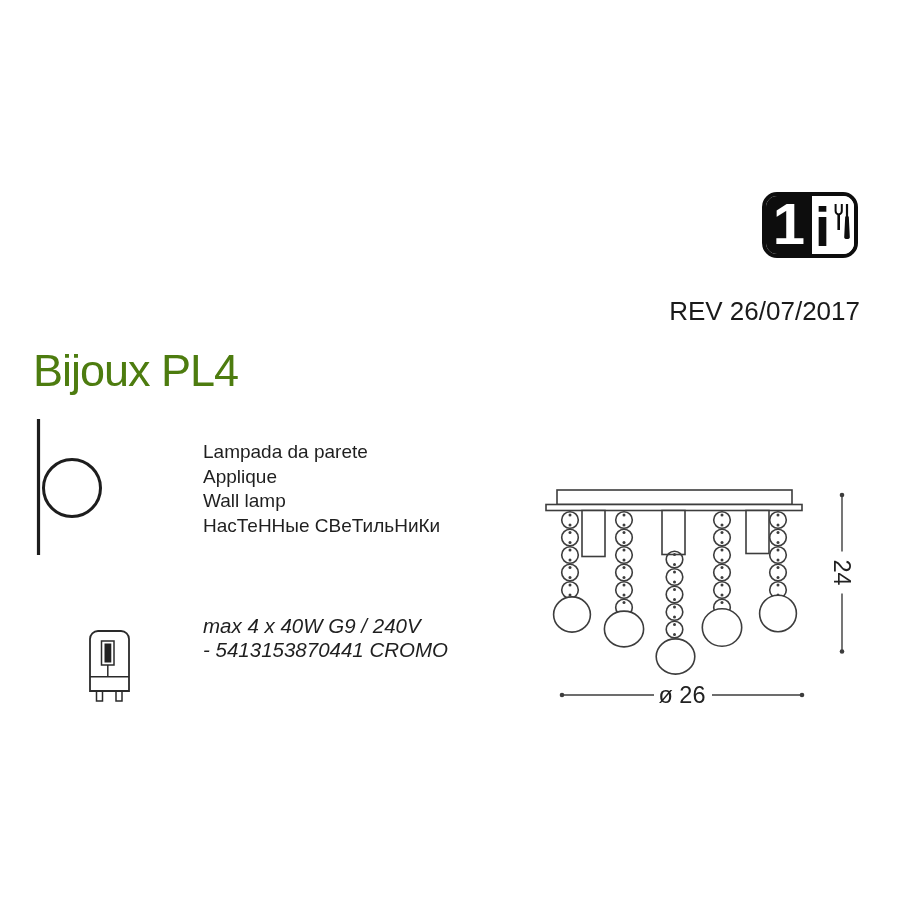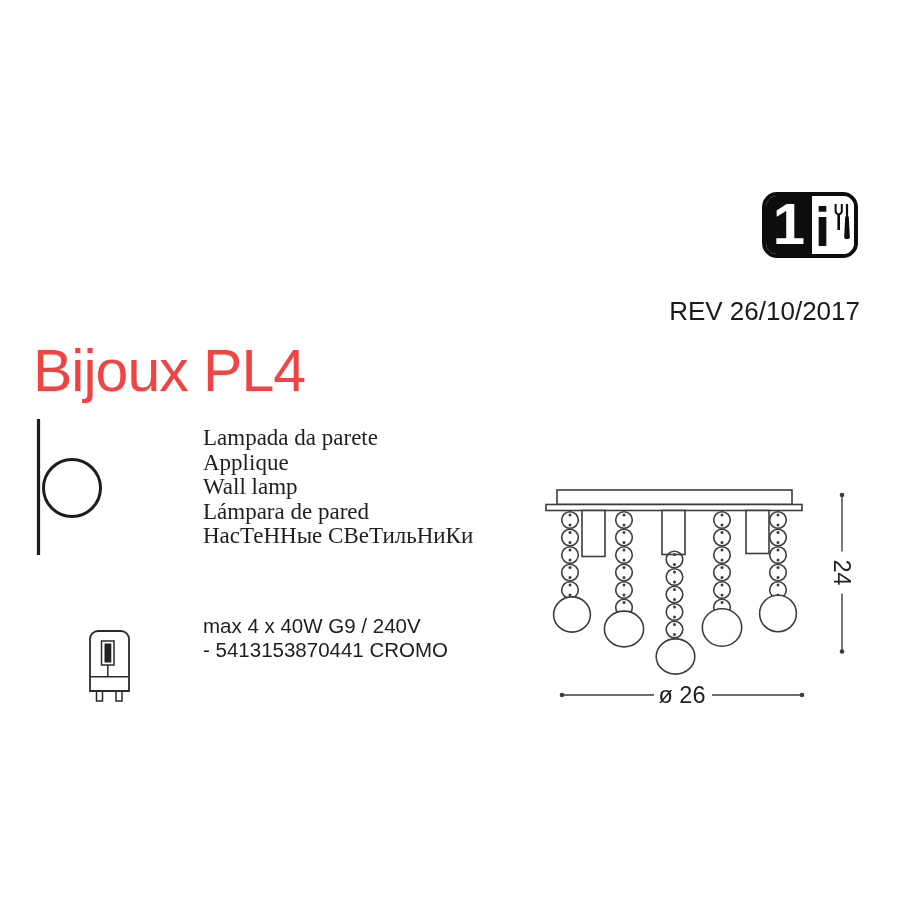--- a/index.html
+++ b/index.html
@@ -29,32 +29,32 @@
     font-size:56px;font-weight:bold;line-height:1;color:#0d0d0d;
     transform:translateY(2px);
   }
   .badge-tools{display:block;}
 
   .rev{
     right:40px;top:296px;font-size:26px;line-height:30px;white-space:nowrap;
   }
 
   .title{
-    left:33px;top:343px;font-size:59px;line-height:56px;letter-spacing:-1px;
-    white-space:nowrap;color:#ef4444;
+    left:33px;top:343px;font-size:45px;line-height:56px;letter-spacing:-1px;
+    white-space:nowrap;color:#4d7c0f;
   }
 
   .translations{
-    left:203px;top:426px;font-size:23px;line-height:24.6px;color:#1f1f1f;
+    left:203px;top:440px;font-size:19px;line-height:24.6px;color:#1f1f1f;
     white-space:nowrap;
-    font-family:Liberation Serif, serif;
   }
   .specs{
     left:203px;top:614px;font-size:20.5px;line-height:24.3px;color:#1f1f1f;
     white-space:nowrap;
+    font-style:italic;
   }
 
   .wall-icon{left:28px;top:413px;}
   .bulb-icon{left:85px;top:622px;}
   .tech-drawing{left:540px;top:480px;}
 
   .ln{fill:none;stroke:#3d3d3d;stroke-width:1.6;}
   .lnw{fill:#ffffff;stroke:#3d3d3d;stroke-width:1.6;}
   .dot{fill:#3d3d3d;stroke:none;}
   .dimtxt{fill:#222222;font-size:23.5px;}
@@ -68,34 +68,33 @@
     <span class="badge-i">i</span>
     <svg class="badge-tools" width="17" height="44" viewBox="0 0 17 44">
       <path d="M1.6,1 V8 a3.1,3.4 0 0 0 6.2,0 V1" fill="none" stroke="#0d0d0d" stroke-width="2"></path>
       <line x1="4.7" y1="11.5" x2="4.7" y2="27" stroke="#0d0d0d" stroke-width="2.6"></line>
       <line x1="13" y1="1" x2="13" y2="14" stroke="#0d0d0d" stroke-width="2.2"></line>
       <path d="M11.2,13.5 h3.6 l1,20.6 q0.1,2 -2.8,2 q-2.9,0 -2.8,-2 z" fill="#0d0d0d"></path>
     </svg>
   </div>
 </div>
 
-<div class="abs rev">REV 26/10/2017</div>
+<div class="abs rev">REV 26/07/2017</div>
 
 <div class="abs title">Bijoux PL4</div>
 
 <svg class="abs wall-icon" width="80" height="150" viewBox="0 0 80 150">
   <line x1="10.5" y1="6" x2="10.5" y2="142" stroke="#1d1d1d" stroke-width="3.2"></line>
   <circle cx="44" cy="75" r="28.5" fill="none" stroke="#1d1d1d" stroke-width="3"></circle>
 </svg>
 
 <div class="abs translations">
   <div>Lampada da parete</div>
   <div>Applique</div>
   <div>Wall lamp</div>
-  <div>Lámpara de pared</div>
   <div>НасТеННые СВеТильНиКи</div>
 </div>
 
 <svg class="abs bulb-icon" width="50" height="85" viewBox="0 0 50 85">
   <path d="M5,17 a8,8 0 0 1 8,-8 h23 a8,8 0 0 1 8,8 v52 h-39 z" fill="none" stroke="#2a2a2a" stroke-width="1.8"></path>
   <line x1="5" y1="54.7" x2="44" y2="54.7" stroke="#2a2a2a" stroke-width="1.5"></line>
   <rect x="16.5" y="19" width="12.5" height="24" fill="none" stroke="#2a2a2a" stroke-width="1.5"></rect>
   <rect x="19.5" y="21.5" width="6.8" height="19" fill="#222222"></rect>
   <line x1="22.8" y1="43" x2="22.8" y2="54.7" stroke="#2a2a2a" stroke-width="1.5"></line>
   <rect x="11.5" y="69" width="6" height="10" fill="none" stroke="#2a2a2a" stroke-width="1.5"></rect>

